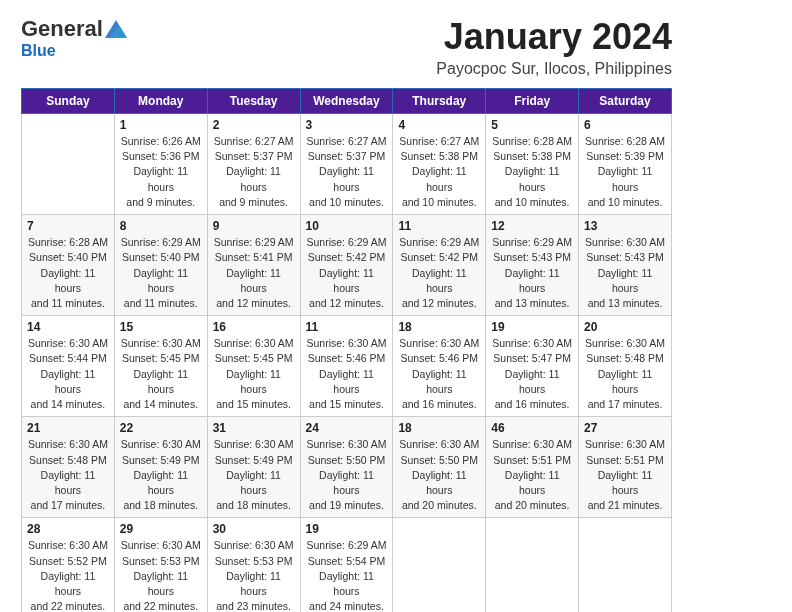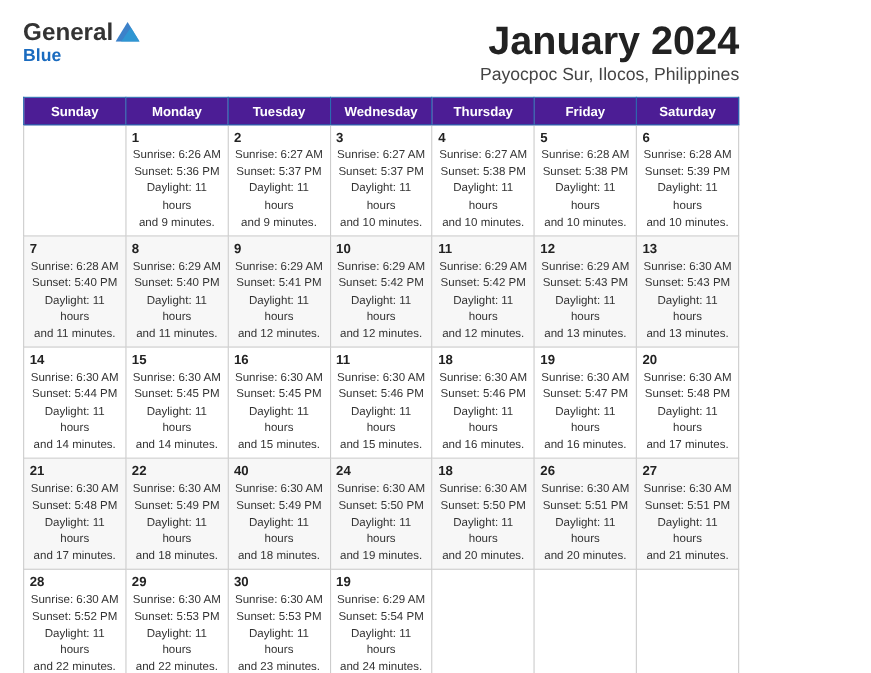--- a/index.html
+++ b/index.html
@@ -290,42 +290,42 @@
 and 17 minutes.</div>
           </td>
           <td>
             <span class="day-number">22</span>
             <div class="day-info" style="white-space: pre-line;">Sunrise: 6:30 AM
 Sunset: 5:49 PM
 Daylight: 11 hours
 and 18 minutes.</div>
           </td>
           <td>
-            <span class="day-number">40</span>
+            <span class="day-number">31</span>
             <div class="day-info" style="white-space: pre-line;">Sunrise: 6:30 AM
 Sunset: 5:49 PM
 Daylight: 11 hours
 and 18 minutes.</div>
           </td>
           <td>
             <span class="day-number">24</span>
             <div class="day-info" style="white-space: pre-line;">Sunrise: 6:30 AM
 Sunset: 5:50 PM
 Daylight: 11 hours
 and 19 minutes.</div>
           </td>
           <td>
             <span class="day-number">18</span>
             <div class="day-info" style="white-space: pre-line;">Sunrise: 6:30 AM
 Sunset: 5:50 PM
 Daylight: 11 hours
 and 20 minutes.</div>
           </td>
           <td>
-            <span class="day-number">26</span>
+            <span class="day-number">46</span>
             <div class="day-info" style="white-space: pre-line;">Sunrise: 6:30 AM
 Sunset: 5:51 PM
 Daylight: 11 hours
 and 20 minutes.</div>
           </td>
           <td>
             <span class="day-number">27</span>
             <div class="day-info" style="white-space: pre-line;">Sunrise: 6:30 AM
 Sunset: 5:51 PM
 Daylight: 11 hours

